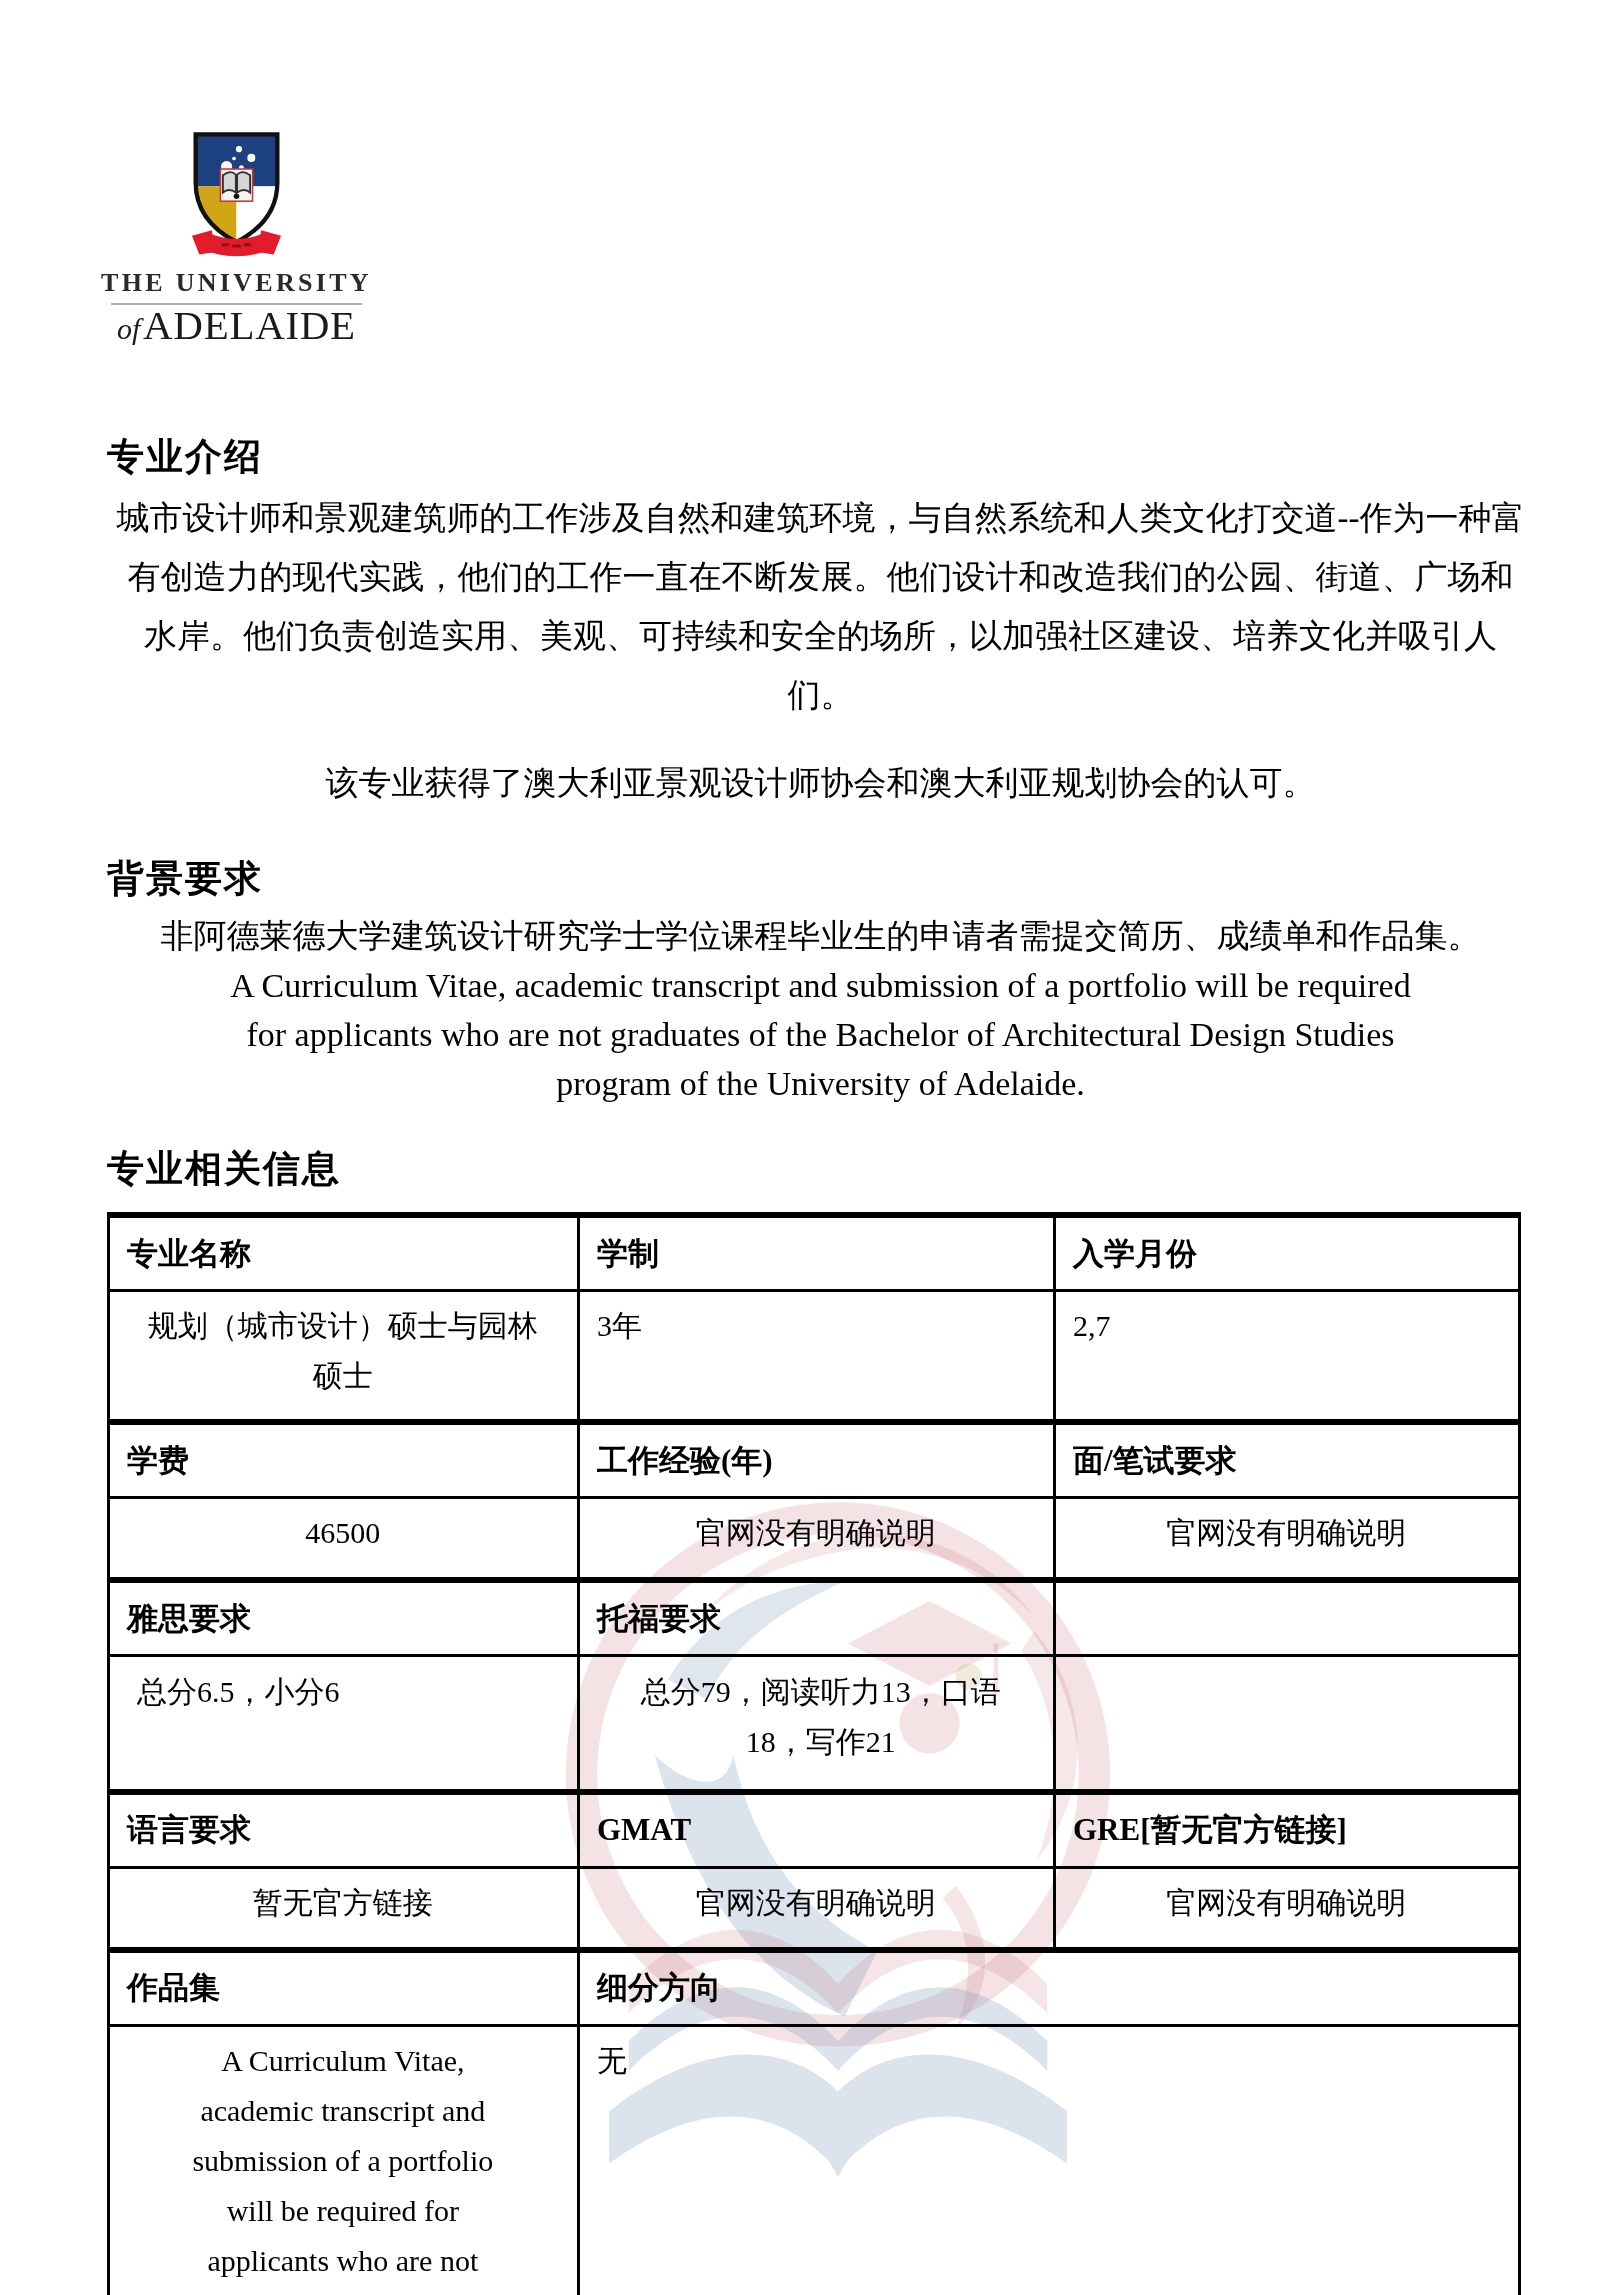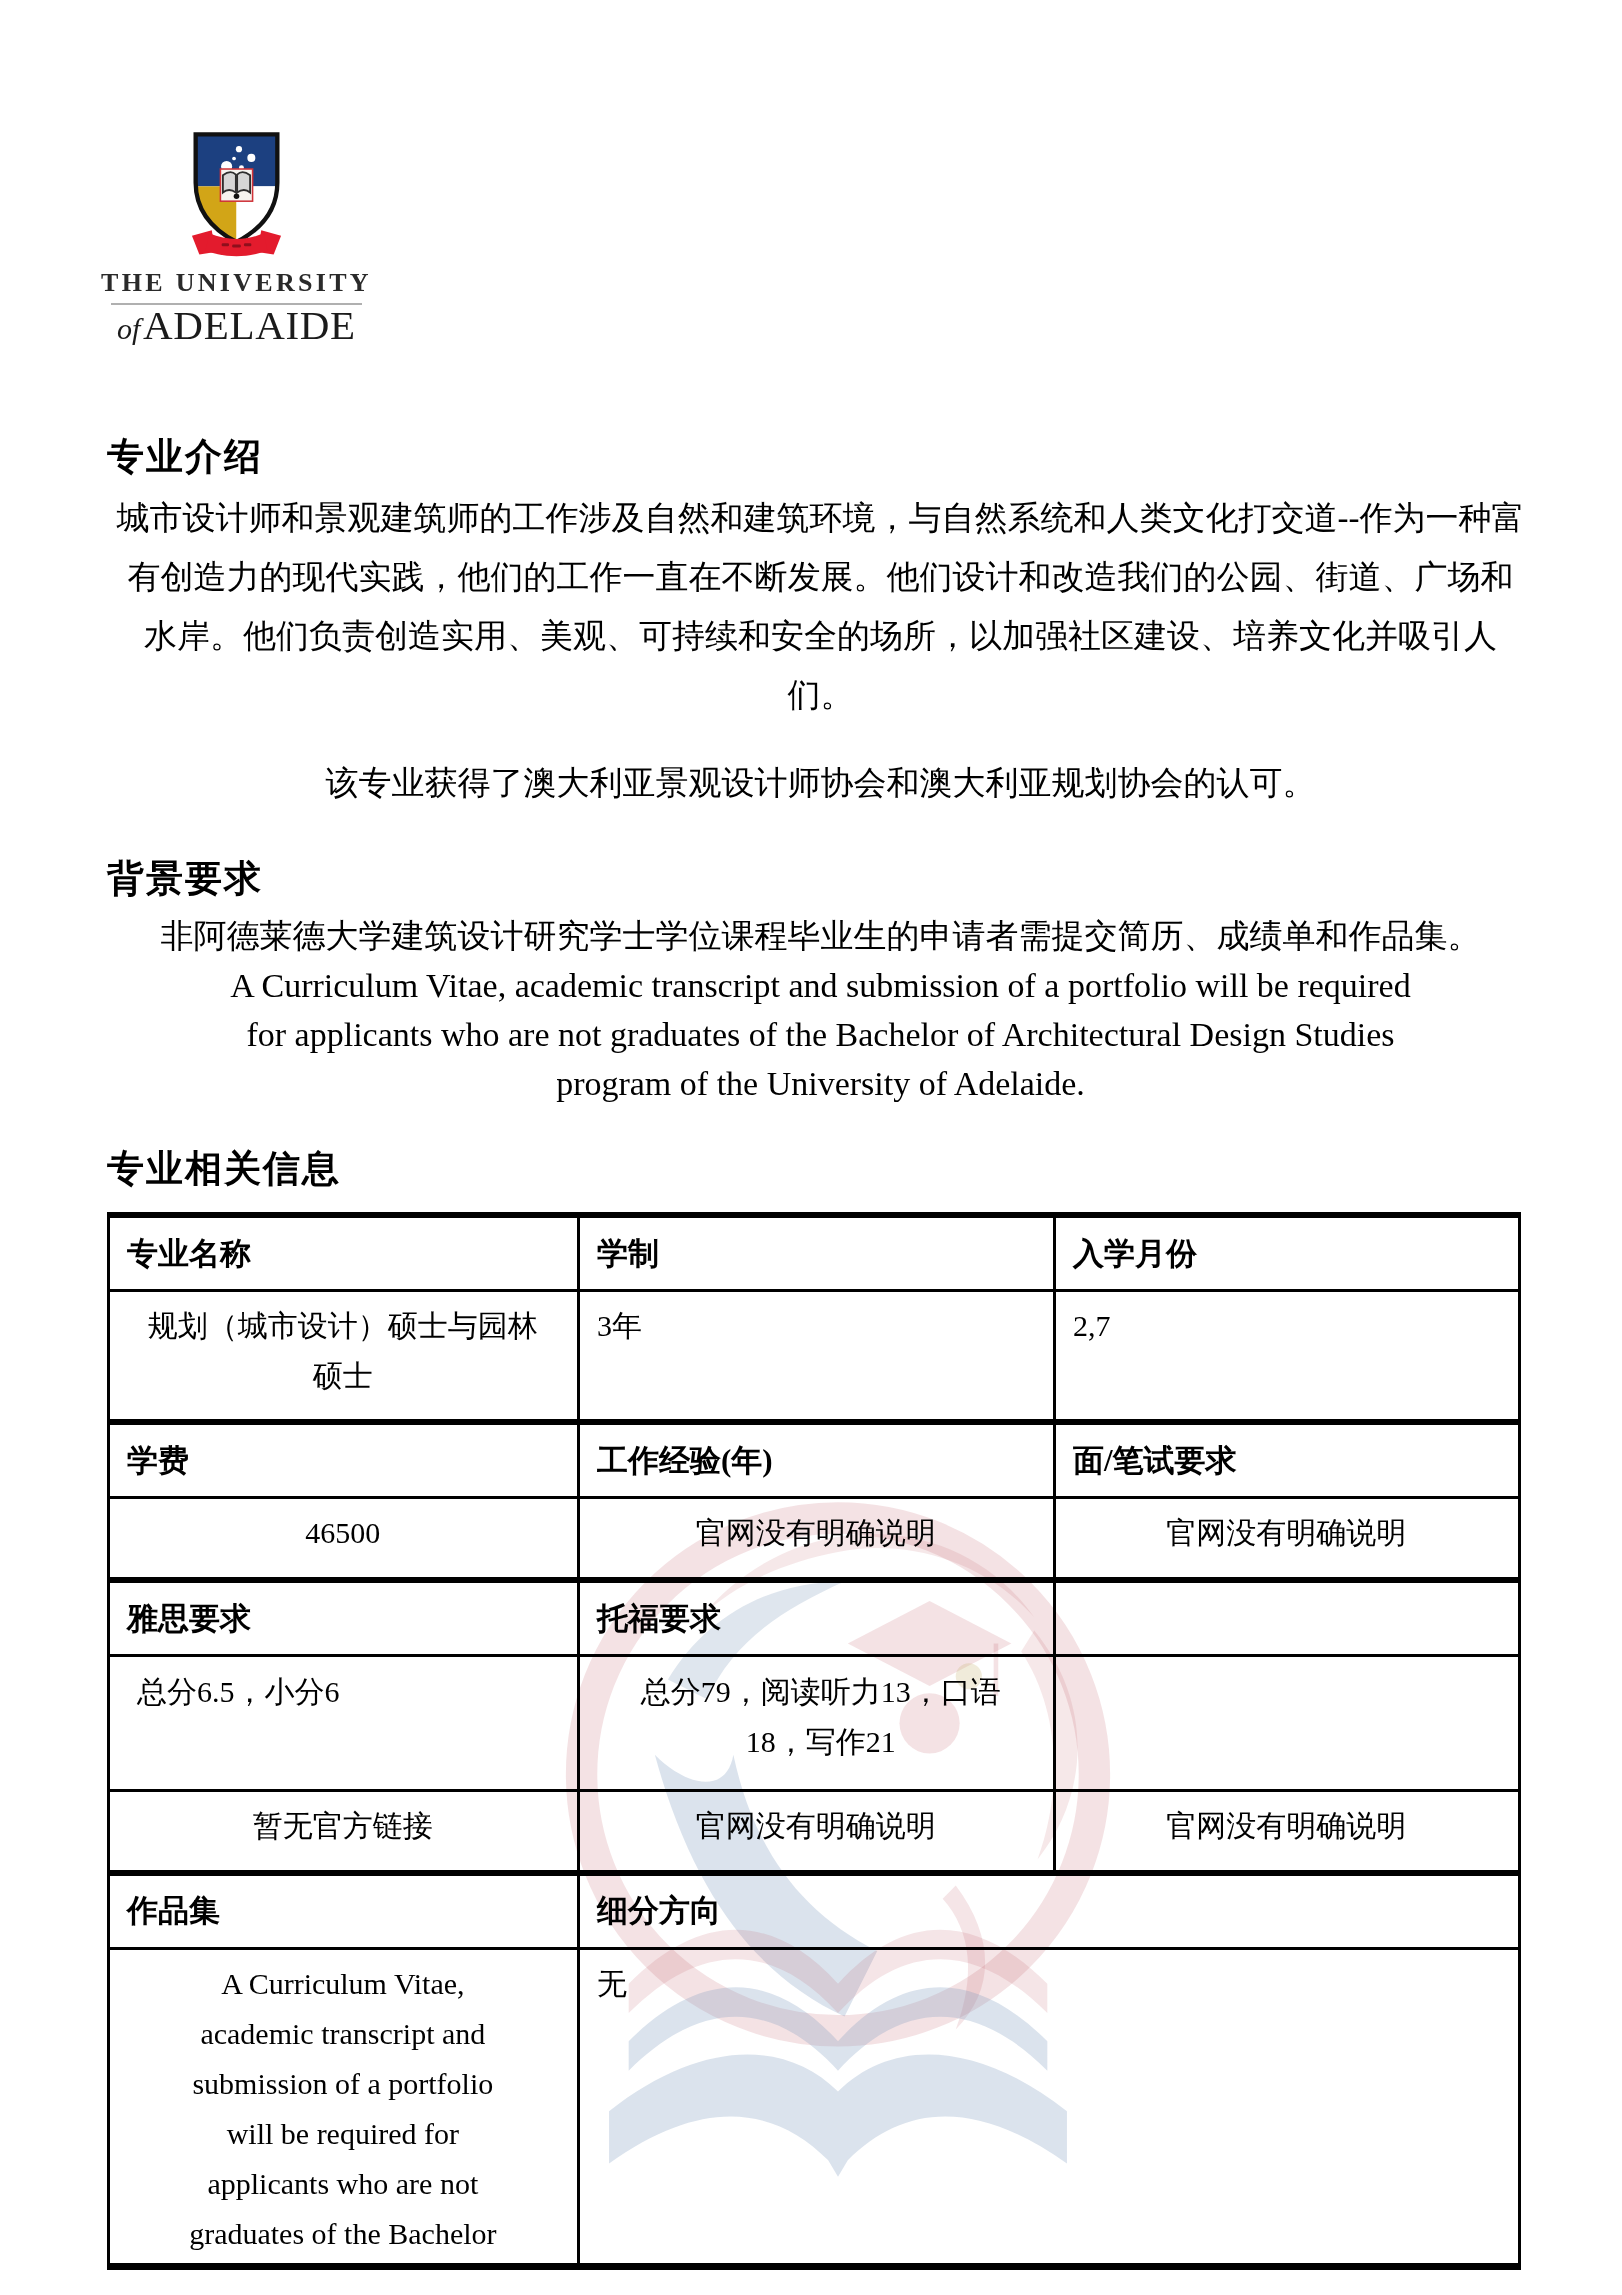--- a/index.html
+++ b/index.html
@@ -176,20 +176,25 @@
           <td></td>
         </tr>
         <tr class="rv3">
           <td>总分6.5，小分6</td>
           <td>
             <span class="ln">总分79，阅读听力13，口语</span>
             <span class="ln">18，写作21</span>
           </td>
           <td></td>
         </tr>
+        <tr class="hdr">
+          <td>语言要求</td>
+          <td>GMAT</td>
+          <td>GRE[暂无官方链接]</td>
+        </tr>
         <tr class="rv">
           <td>暂无官方链接</td>
           <td>官网没有明确说明</td>
           <td>官网没有明确说明</td>
         </tr>
         <tr class="hdr">
           <td>作品集</td>
           <td colspan="2">细分方向</td>
         </tr>
         <tr class="rv4">

